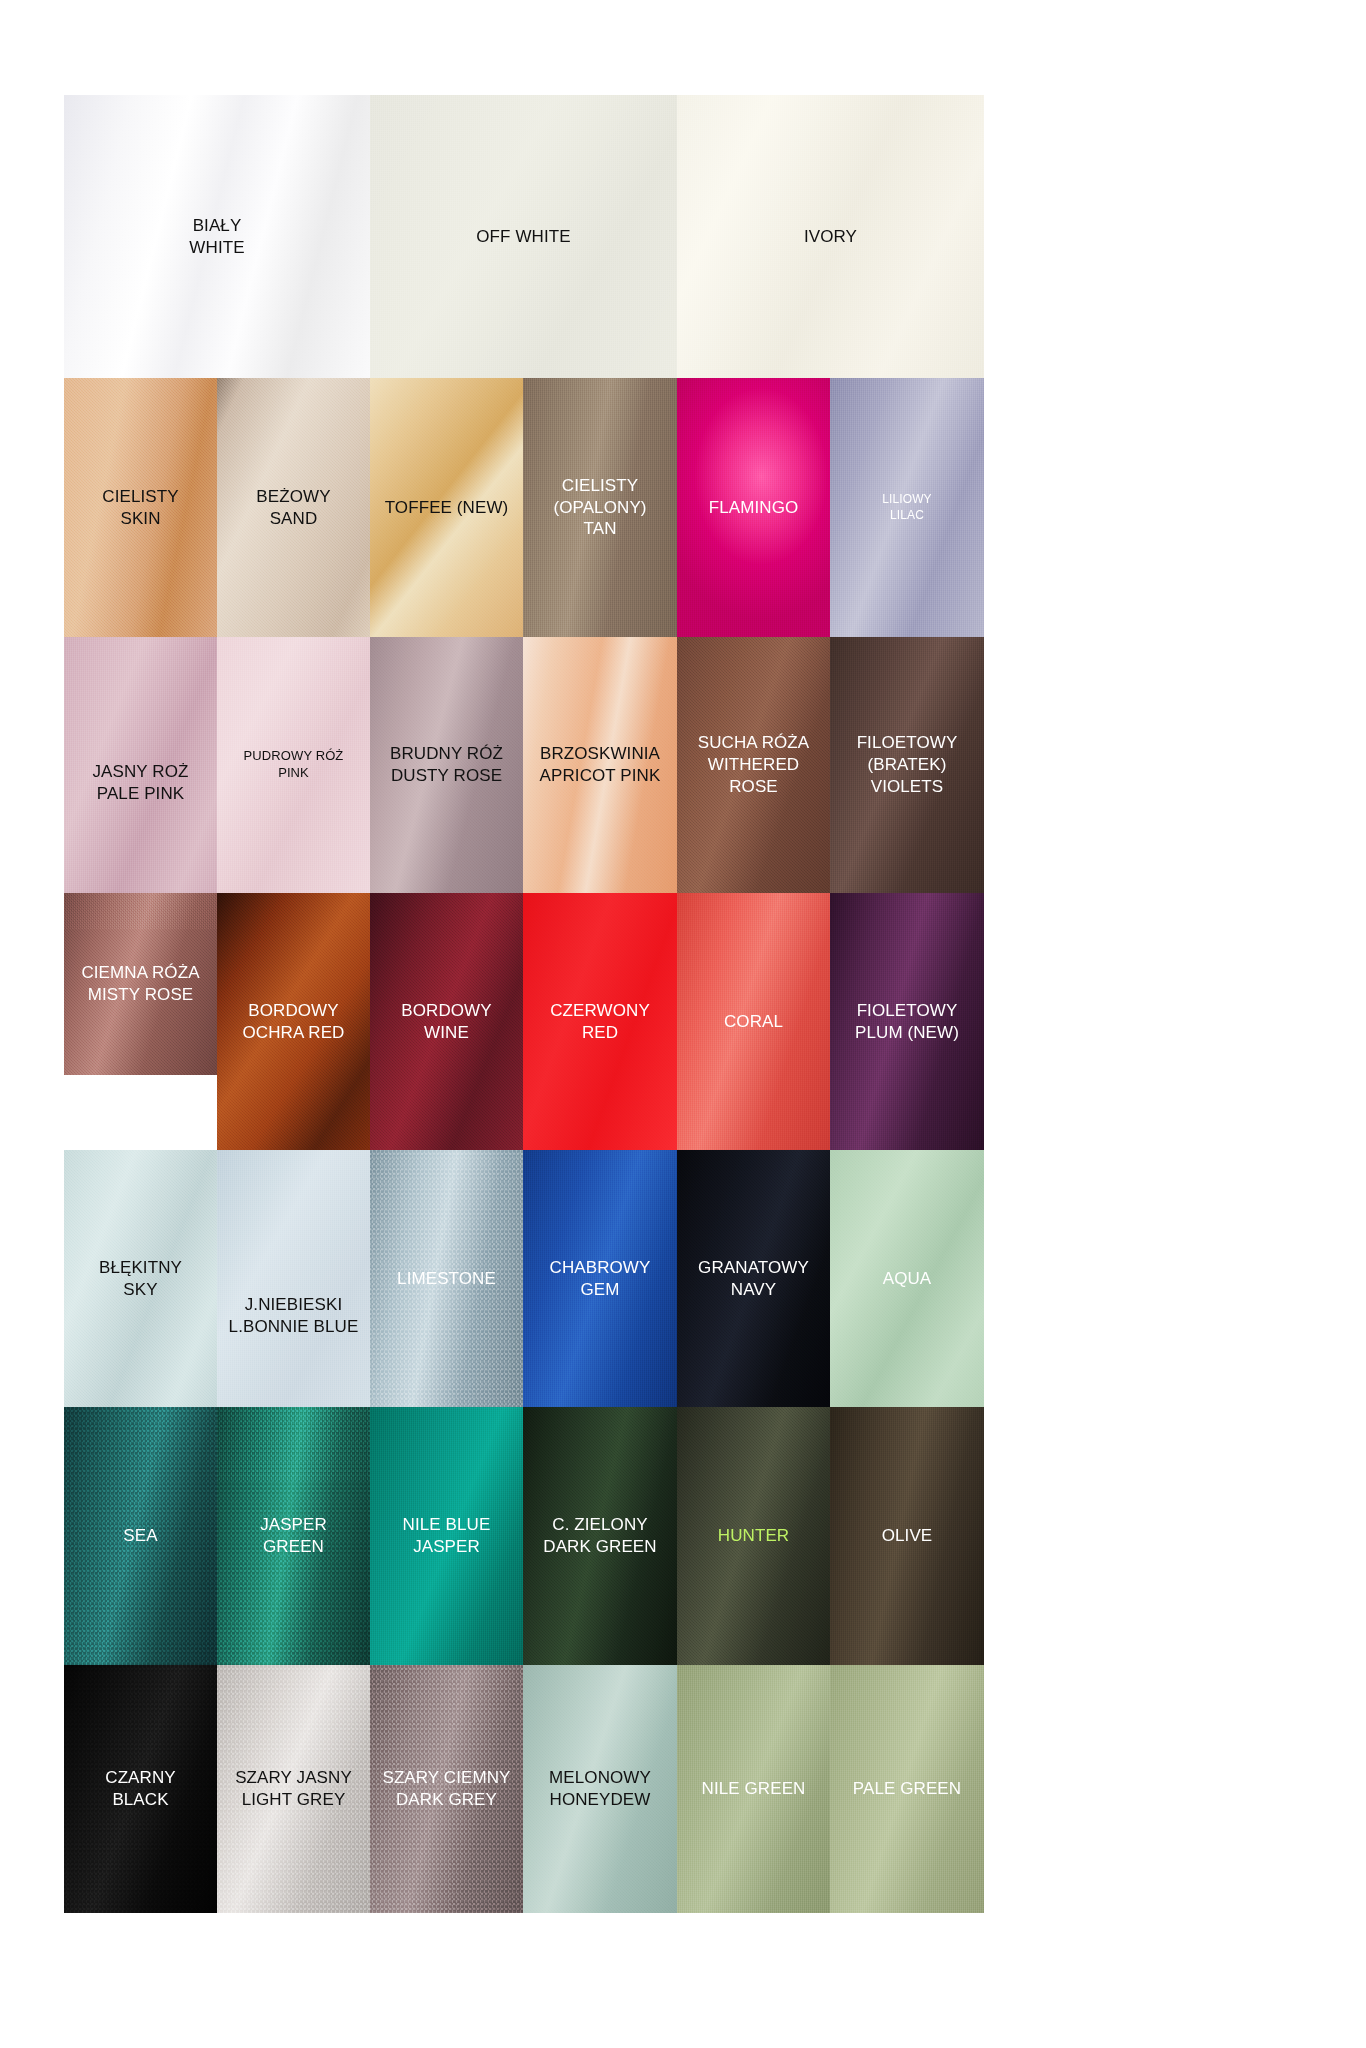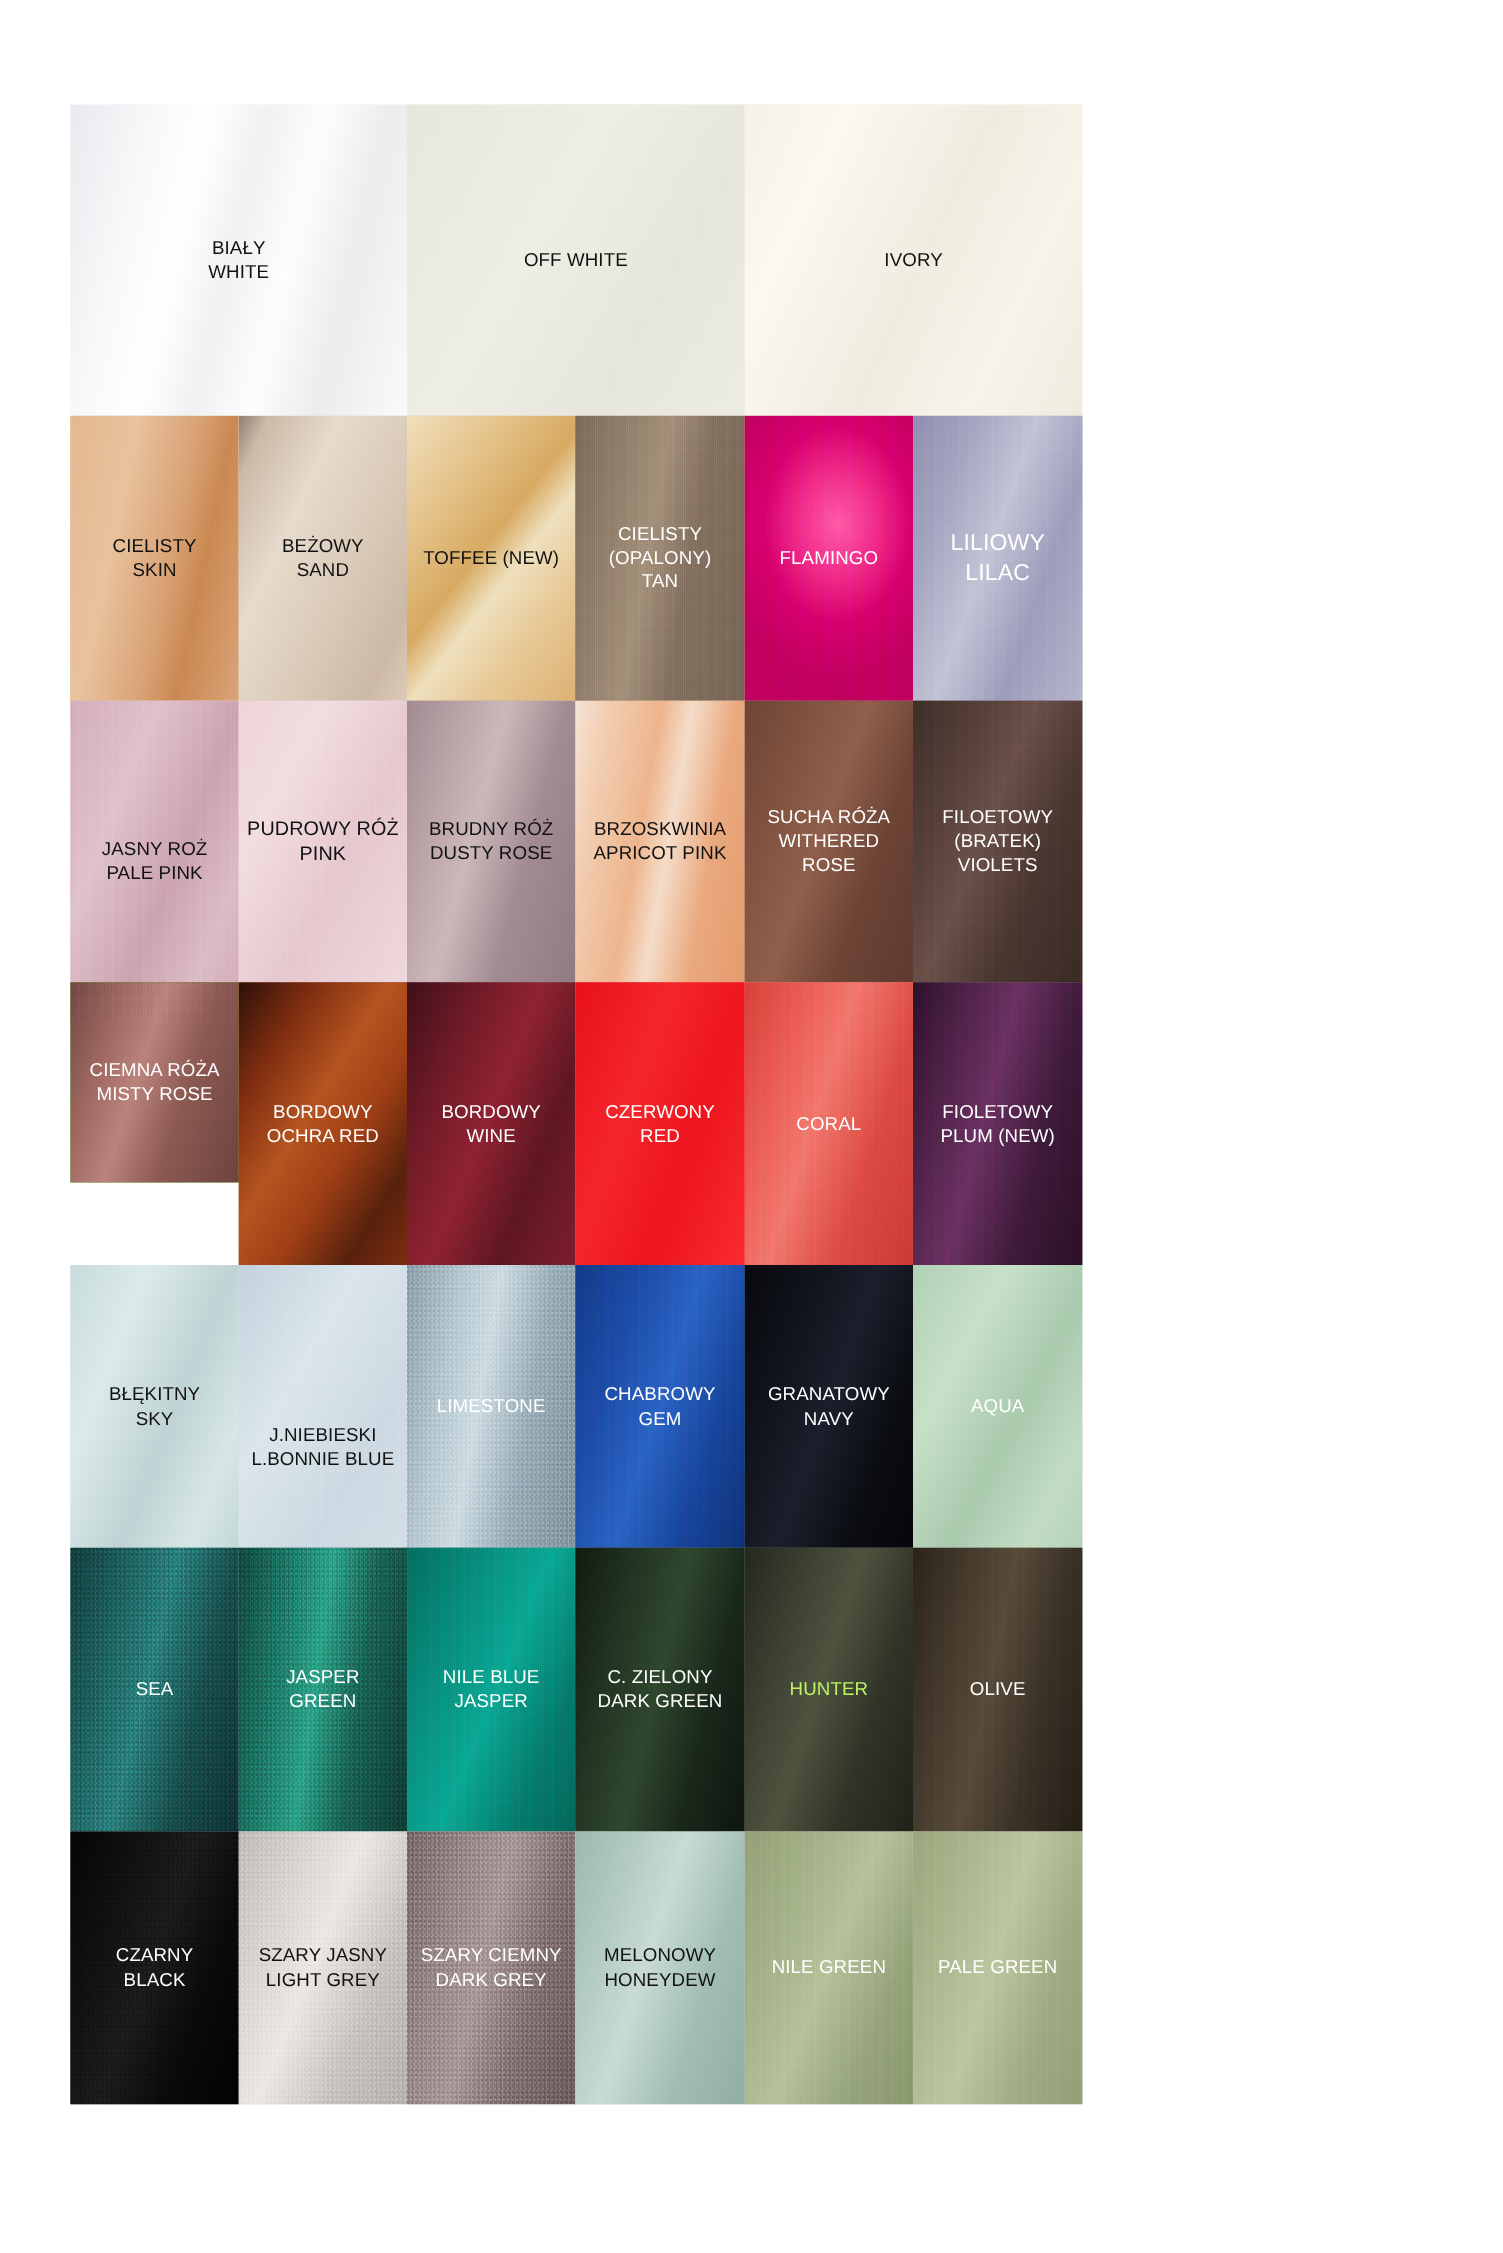--- a/index.html
+++ b/index.html
@@ -136,39 +136,39 @@
         <div class="cell" style="width: 153px; height: 259px; background: rgb(224, 26, 118);">
           <div class="tex" style="background: radial-gradient(70% 55% at 55% 38%, rgb(255, 90, 168) 0%, rgb(240, 42, 136) 34%, rgb(216, 0, 110) 62%, rgb(193, 0, 95) 100%);"></div>
           <div class="weave fine"></div>
           <div class="label" style="color: rgb(255, 255, 255); font-size: 17px;">
             <span class="ln">FLAMINGO</span>
           </div>
         </div>
         <div class="cell" style="width: 154px; height: 259px; background: rgb(154, 154, 184);">
           <div class="tex" style="background: linear-gradient(110deg, rgb(142, 142, 176) 0%, rgb(166, 166, 194) 24%, rgb(195, 195, 214) 46%, rgb(157, 157, 188) 70%, rgb(180, 180, 203) 100%);"></div>
           <div class="weave fine"></div>
-          <div class="label" style="color: rgb(255, 255, 255); font-size: 21px;">
+          <div class="label" style="color: rgb(255, 255, 255); font-size: 12px;">
             <span class="ln">LILIOWY</span>
             <span class="ln">LILAC</span>
           </div>
         </div>
       </div>
       <div class="row" style="height: 256px;">
         <div class="cell" style="width: 153px; height: 292px; background: rgb(217, 185, 194);">
           <div class="tex" style="background: linear-gradient(112deg, rgb(211, 174, 187) 0%, rgb(224, 194, 203) 30%, rgb(203, 163, 178) 58%, rgb(220, 188, 198) 80%, rgb(208, 169, 183) 100%);"></div>
           <div class="weave fine"></div>
           <div class="label" style="color: rgb(17, 17, 17); font-size: 17px;">
             <span class="ln">JASNY ROŻ</span>
             <span class="ln">PALE PINK</span>
           </div>
         </div>
         <div class="cell" style="width: 153px; height: 256px; background: rgb(232, 204, 210);">
           <div class="tex" style="background: linear-gradient(118deg, rgb(238, 213, 218) 0%, rgb(242, 221, 225) 28%, rgb(230, 200, 207) 60%, rgb(239, 216, 221) 100%);"></div>
           <div class="weave fine"></div>
-          <div class="label" style="color: rgb(17, 17, 17); font-size: 18px;">
+          <div class="label" style="color: rgb(17, 17, 17); font-size: 13px;">
             <span class="ln">PUDROWY RÓŻ</span>
             <span class="ln">PINK</span>
           </div>
         </div>
         <div class="cell" style="width: 153px; height: 256px; background: rgb(169, 145, 150);">
           <div class="tex" style="background: linear-gradient(105deg, rgb(160, 138, 144) 0%, rgb(189, 166, 170) 26%, rgb(203, 183, 186) 42%, rgb(161, 139, 145) 66%, rgb(143, 122, 128) 100%);"></div>
           <div class="weave smooth"></div>
           <div class="label" style="color: rgb(17, 17, 17); font-size: 17px;">
             <span class="ln">BRUDNY RÓŻ</span>
             <span class="ln">DUSTY ROSE</span>

